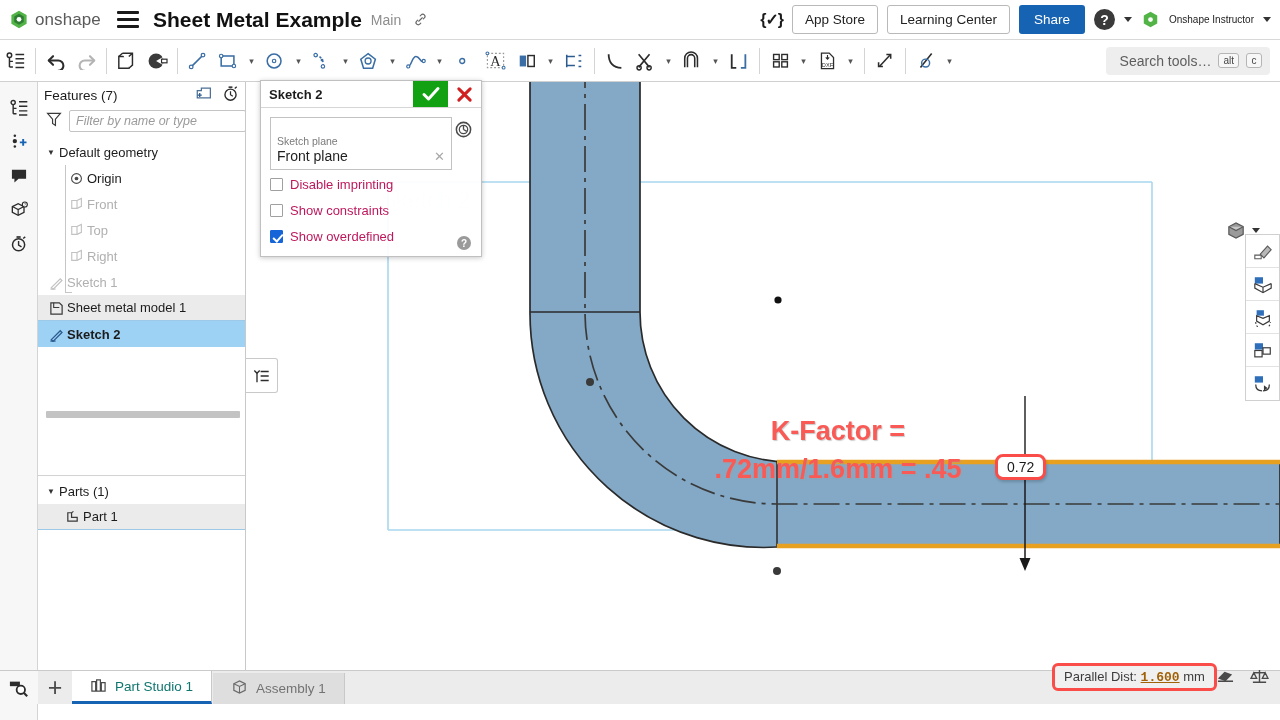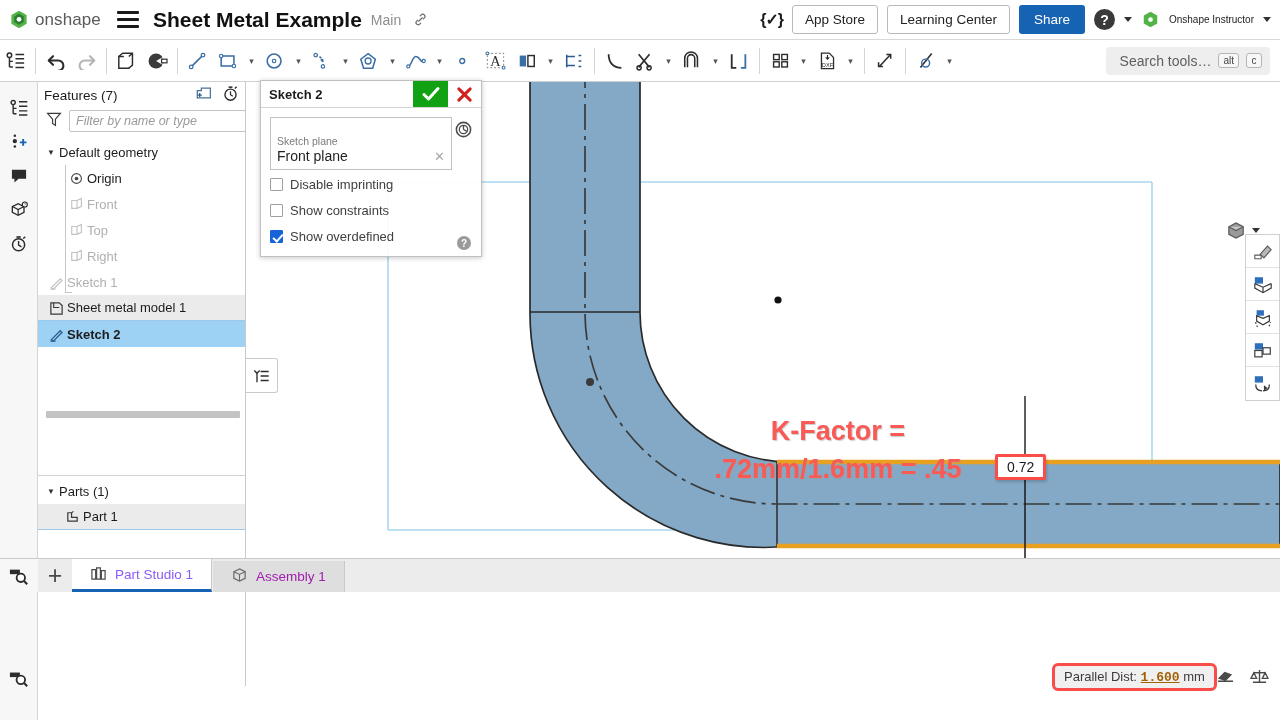--- a/index.html
+++ b/index.html
@@ -4,21 +4,21 @@
 <title>Onshape - Sheet Metal Example</title>
 <style>
   * { box-sizing: border-box; margin: 0; padding: 0; }
   html, body {
     width: 1280px; height: 720px;
     overflow: hidden;
     font-family: "Liberation Sans", sans-serif;
     background: #fff;
     -webkit-font-smoothing: antialiased;
   }
-  #app { position: relative; width: 1280px; height: 592px; }
+  #app { position: relative; width: 1280px; height: 704px; }
 
   
   .header {
     position: absolute; top: 0; left: 0; width: 1280px; height: 40px;
     background: #fff; display: flex; align-items: center;
     border-bottom: 1px solid #d8d8d8;
   }
   .logo-mark { margin-left: 8px; width: 22px; height: 22px; flex: 0 0 auto; }
   .logo-text {
     font-size: 17px; color: #5a5a5a; margin-left: 5px; letter-spacing: .1px;
@@ -197,21 +197,21 @@
   }
   .plane-lbl { font-size: 10.5px; color: #7a7a7a; }
   .plane-val { font-size: 14px; color: #1f1f1f; padding-top: 1px; }
   .plane-x {
     position: absolute; right: 6px; bottom: 5px; color: #a8a8a8;
     font-size: 13px; cursor: pointer;
   }
   .hist-ico { position: absolute; right: 8px; top: 12px; cursor: pointer; }
   .ckrow {
     display: flex; align-items: center; gap: 7px; height: 23px; margin-top: 3px;
-    font-size: 13px; color: #404040; cursor: pointer;
+    font-size: 13px; color: #be185d; cursor: pointer;
   }
   .ckbox {
     width: 13px; height: 13px; border: 1px solid #a0a0a0; background: #fff;
     border-radius: 1px; flex: 0 0 auto;
   }
   .ckbox.on {
     background: #1565d8; border-color: #1565d8; position: relative;
   }
   .ckbox.on:after {
     content: ''; position: absolute; left: 3.6px; top: .8px; width: 4px;
@@ -226,21 +226,21 @@
   }
 
   
   .kfactor {
     position: absolute; z-index: 14; color: #fa5a55; font-weight: bold;
     font-size: 27px; line-height: 38px; text-align: center; white-space: nowrap;
     text-shadow: 1px 1px 1px rgba(160,160,160,.55); user-select: none;
   }
   .dimbox {
     position: absolute; z-index: 15; border: 3px solid #fa4c48;
-    border-radius: 2px; background: #fff; padding: 2px 9px;
+    border-radius: 8px; background: #fff; padding: 2px 9px;
     font-size: 14px; color: #1a1a1a;
     box-shadow: 1px 2px 3px rgba(0,0,0,.18);
   }
   .statusbox {
     position: absolute; z-index: 15; border: 3px solid #fa4c48;
     border-radius: 6px; background: #f0f0f0; padding: 3px 9px;
     font-size: 13px; color: #3c3c3c; white-space: nowrap;
   }
   .statusbox b {
     font-family: "Liberation Mono", monospace; font-weight: bold;
@@ -269,25 +269,25 @@
   .b-zoom {
     width: 38px; display: flex; align-items: center; justify-content: center;
     cursor: pointer; background: #f7f7f7;
   }
   .b-plus {
     width: 34px; display: flex; align-items: center; justify-content: center;
     font-size: 25px; color: #4a4a4a; cursor: pointer; font-weight: 300;
   }
   .tab {
     display: flex; align-items: center; gap: 8px; padding: 0 18px;
-    font-size: 13.5px; color: #a21caf; cursor: pointer; background: #dedede;
+    font-size: 13.5px; color: #737373; cursor: pointer; background: #dedede;
     border-right: 1px solid #c8c8c8; margin: 2px 1px 0 0;
   }
   .tab.active {
-    background: #fff; color: #8b5cf6; border-bottom: 3px solid #1763b3;
+    background: #fff; color: #0f766e; border-bottom: 3px solid #1763b3;
     margin-top: 0;
   }
 </style>
 </head>
 <body>
 
 <div id="app">
 
   <div class="header">
     <svg class="logo-mark" viewBox="0 0 24 24">

